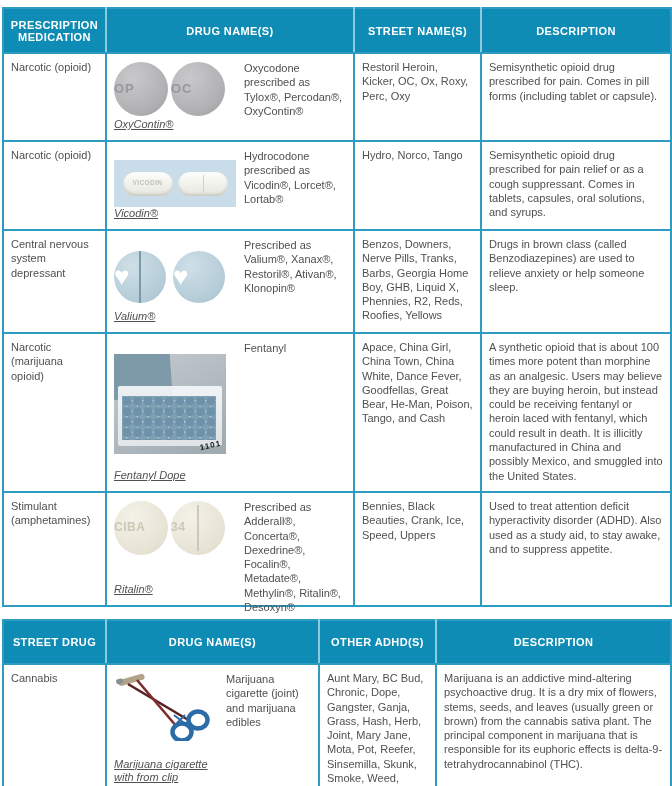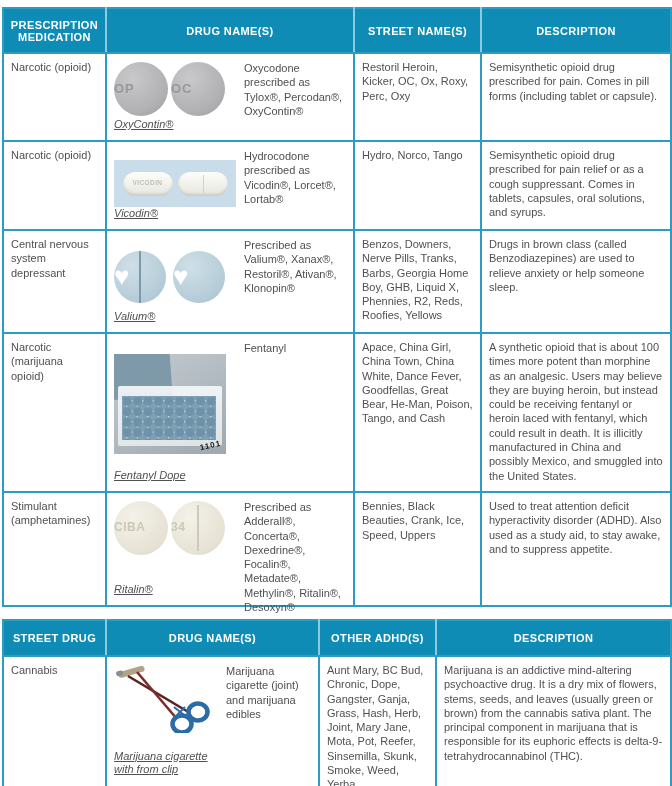--- a/index.html
+++ b/index.html
@@ -17,21 +17,21 @@
     background:#0e8cb5; color:#fff;
     font-size:11px; font-weight:bold; letter-spacing:.4px;
     text-align:center; vertical-align:middle;
     padding:4px 3px;
     border:2px solid #8ecadd;
     border-top-color:#2d9cc0; border-bottom-color:#2d9cc0;
   }
   th:first-child { border-left-color:#2d9cc0; }
   th:last-child  { border-right-color:#2d9cc0; }
   .t1 th { height:45px; }
-  .t2 th { height:36px; }
+  .t2 th { height:44px; }
 
   td {
     border:2px solid #2d9cc0; background:#fff;
     vertical-align:top; text-align:left;
     font-size:11px; line-height:1.3;
     padding:6px 7px;
   }
   .rh-88  td { height:88px; }  .rh-88  .drugflex { height:72px; }
   .rh-89  td { height:89px; }  .rh-89  .drugflex { height:73px; }
   .rh-103 td { height:103px; } .rh-103 .drugflex { height:87px; }

